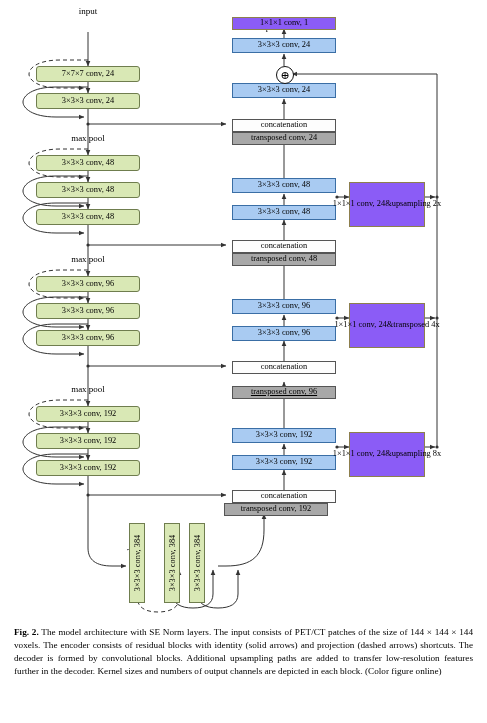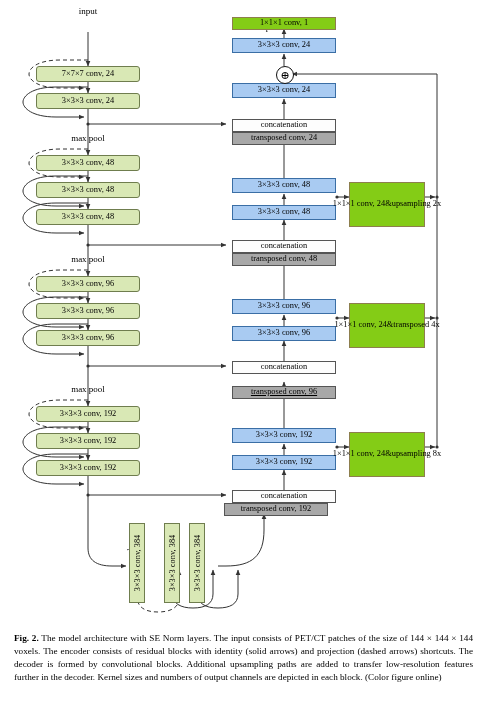--- a/index.html
+++ b/index.html
@@ -7,41 +7,41 @@
        font-family:"Liberation Serif","DejaVu Serif",serif;
        color:#000;-webkit-font-smoothing:antialiased;}
   #figure{position:absolute;left:0;top:0;width:443px;height:615px;}
   #svg-wires{position:absolute;left:0;top:0;width:487px;height:615px;}
 
   .blk{position:absolute;box-sizing:border-box;border:1px solid #555;
        display:flex;align-items:center;justify-content:center;
        font-size:8.4px;line-height:1.05;text-align:center;white-space:nowrap;}
   .blk.green{background:#d9e8b5;border-color:#6f7d4e;}
   .blk.blue{background:#a9cbf2;border-color:#3a6ea5;}
-  .blk.cream{background:#84cc16;border-color:#8d7f4d;}
+  .blk.cream{background:#8b5cf6;border-color:#8d7f4d;}
   .blk.gray{background:#ded9d6;border-color:#666;}
   .blk.darkgray{background:#a8a8a8;border-color:#555;}
   .blk.white{background:#fdfdfd;border-color:#555;}
   .blk.rounded{border-radius:3px;}
 
   .ups{flex-direction:row;line-height:1.25;font-size:8.4px;}
 
   .vblk{position:absolute;box-sizing:border-box;border:1px solid #6f7d4e;
         background:#d9e8b5;}
   .vblk span{position:absolute;left:50%;top:50%;
         transform:translate(-50%,-50%) rotate(-90deg);
         font-size:8.4px;white-space:nowrap;display:block;}
 
   .lbl{position:absolute;font-size:9px;white-space:nowrap;text-align:center;}
   .vlbl{position:absolute;font-size:9px;white-space:nowrap;
         transform-origin:center center;}
 
   #caption{position:absolute;left:14px;top:626px;width:459px;
            font-size:9.2px;line-height:1.42;text-align:justify;
-           font-family:"Liberation Serif","DejaVu Serif",serif;margin-top:6px;}
+           font-family:"Liberation Serif","DejaVu Serif",serif;}
   #caption b{font-weight:bold;}
 </style>
 </head>
 <body>
 
 <div id="figure">
 
   <svg id="svg-wires" viewBox="0 0 487 615">
     <defs>
       <marker id="ah" markerWidth="6" markerHeight="6" refX="5.2" refY="3" orient="auto" markerUnits="userSpaceOnUse">

